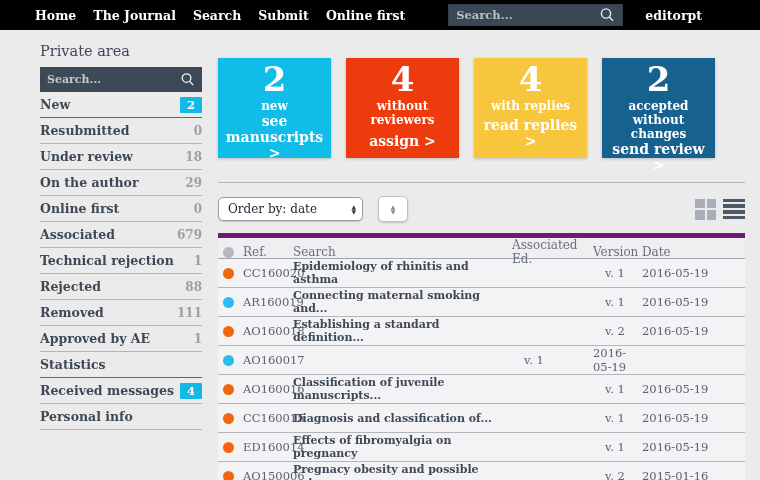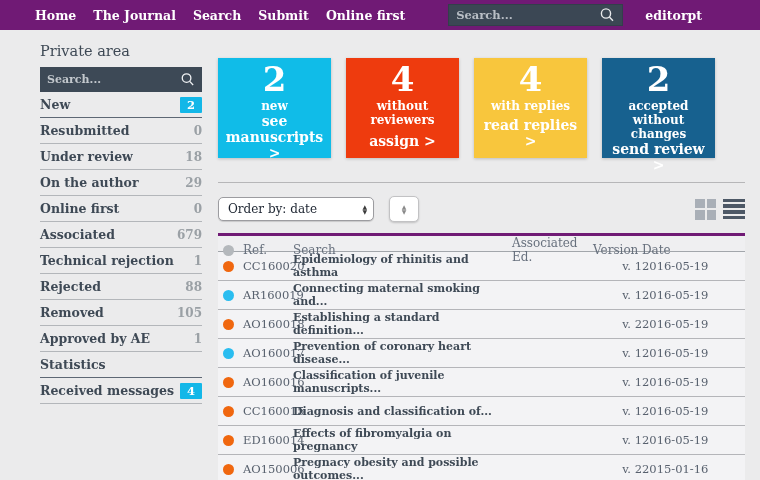--- a/index.html
+++ b/index.html
@@ -1,21 +1,21 @@
 <!DOCTYPE html>
 <html><head>
 <meta charset="utf-8">
 <style>
   * { margin:0; padding:0; box-sizing:border-box; }
   html,body { width:760px; height:480px; overflow:hidden; }
   body { font-family:"DejaVu Serif", serif; background:#ebebec; }
   .page { width:760px; height:480px; overflow:hidden; position:relative; }
 
   
-  .navbar { height:30px; background:#701a75; display:flex; align-items:center; padding-left:35px; }
+  .navbar { height:30px; background:#000000; display:flex; align-items:center; padding-left:35px; }
   .nav-item { color:#fff; font-size:12.5px; font-weight:bold; margin-right:17px; cursor:pointer; white-space:nowrap; }
   .nav-search { width:175px; height:22px; background:#3b4754; border:1px solid #333f4b; display:flex; align-items:center; margin-left:26px; padding:0 7px; }
   .nav-search .ph { color:#b9bfc6; font-size:11.5px; font-weight:bold; flex:1; }
   .nav-user { color:#fff; font-size:12.5px; font-weight:bold; margin-left:auto; margin-right:58px; }
 
   .content { display:flex; }
 
   
   .sidebar { width:202px; padding-left:40px; flex:none; }
   .side-title { color:#3e4955; font-size:14.5px; margin-top:13px; }
@@ -33,44 +33,44 @@
   .main { width:527px; margin-left:16px; }
   .cards { display:flex; gap:15px; margin-top:28px; }
   .card { width:113px; height:100px; color:#fff; display:flex; flex-direction:column; align-items:center; text-align:center; padding:2px 4px 9px; box-shadow:0 1px 3px rgba(0,0,0,.2); cursor:pointer; }
   .card .num { font-size:34px; font-weight:bold; line-height:38px; }
   .card .cap { font-size:12px; font-weight:bold; line-height:14px; margin-top:1px; }
   .card .act { margin-top:auto; font-size:14px; font-weight:bold; cursor:pointer; }
 
   .rule { border:none; border-top:1px solid #b6b6b8; margin-top:24px; }
 
   .toolbar { display:flex; align-items:center; margin-top:12px; height:28px; }
-  .select { width:156px; height:24px; background:#fff; border:1px solid #9c9ca0; border-radius:5px; display:flex; align-items:center; padding:0 6px 0 9px; box-shadow:0 1px 1px rgba(0,0,0,.15); cursor:pointer; }
+  .select { width:145px; height:24px; background:#fff; border:1px solid #9c9ca0; border-radius:5px; display:flex; align-items:center; padding:0 6px 0 9px; box-shadow:0 1px 1px rgba(0,0,0,.15); cursor:pointer; }
   .select .sel-txt { font-size:12px; color:#1c2430; flex:1; }
   .arrows { display:flex; flex-direction:column; align-items:center; color:#3a3a3a; }
   .arrows i { font-style:normal; font-size:6px; line-height:5px; }
   .mini-select { width:30px; height:26px; background:#fff; border:1px solid #c2c2c4; border-radius:5px; margin-left:15px; display:flex; align-items:center; justify-content:center; box-shadow:0 1px 2px rgba(0,0,0,.18); cursor:pointer; }
   .mini-select .arrows { color:#8a8a8a; }
   .view-icons { margin-left:auto; display:flex; align-items:center; gap:7px; }
   .grid-icon { width:21px; height:21px; display:grid; grid-template-columns:1fr 1fr; gap:2px; cursor:pointer; }
   .grid-icon span { background:#a9afb7; }
   .list-icon { width:22px; height:21px; display:flex; flex-direction:column; justify-content:space-between; cursor:pointer; }
   .list-icon span { height:3.5px; background:#4d5866; }
 
   
   .table { margin-top:10px; }
   .t-row { display:grid; grid-template-columns:25px 50px 219px 81px 49px 1fr; align-items:center; background:#f3f3f5; border-bottom:1px solid #b4b5b9; height:29px; cursor:pointer; }
-  .t-head { height:19px; background:#efeff1; border-top:3px solid #701a75; border-bottom:1px solid #a2a6ab; cursor:default; }
+  .t-head { height:26px; background:#efeff1; border-top:5px solid #701a75; border-bottom:1px solid #a2a6ab; cursor:default; }
   .t-head .hcell { color:#67707d; font-size:12px; }
   .cell { font-size:11.5px; color:#58616e; }
   .cell.title { font-weight:bold; color:#3e4955; font-size:11px; }
   .dot { width:11px; height:11px; border-radius:50%; margin-left:5px; display:block; }
   .dot[data-variant="gray"]   { background:#b4b8bc; }
   .dot[data-variant="orange"] { background:#f0670f; }
   .dot[data-variant="cyan"]   { background:#2abdf0; }
-  .ver { padding-left:12px;text-align:right; }
+  .ver { padding-left:12px; }
 
   .sicon { flex:none; }
 </style>
 </head>
 <body>
 
 <div class="page">
 
   <div class="navbar">
     <div style="display:flex;">
@@ -144,38 +144,42 @@
             <span class="count" data-variant="plain">1</span>
           </div>
 
           <div class="side-item" data-sep="light">
             <span class="lbl">Rejected</span>
             <span class="count" data-variant="plain">88</span>
           </div>
 
           <div class="side-item" data-sep="light">
             <span class="lbl">Removed</span>
-            <span class="count" data-variant="plain">105</span>
+            <span class="count" data-variant="plain">111</span>
           </div>
 
           <div class="side-item" data-sep="light">
             <span class="lbl">Approved by AE</span>
             <span class="count" data-variant="plain">1</span>
           </div>
 
           <div class="side-item" data-sep="dark">
             <span class="lbl">Statistics</span>
 
           </div>
 
           <div class="side-item" data-sep="light">
             <span class="lbl">Received messages</span>
             <span class="count" data-variant="badge">4</span>
           </div>
 
+          <div class="side-item" data-sep="light">
+            <span class="lbl">Personal info</span>
+
+          </div>
         </div>
     </div>
 
     <div class="main">
 
       <div class="cards">
 
           <div class="card" style="background: rgb(16, 188, 232);">
             <span class="num">2</span>
             <span class="cap">new</span>
@@ -267,21 +271,20 @@
               <span class="cell">AO160018</span>
               <span class="cell title">Establishing a standard definition...</span>
               <span class="cell"></span>
               <span class="cell ver">v. 2</span>
               <span class="cell">2016-05-19</span>
             </div>
 
             <div class="t-row">
               <span class="dot" data-variant="cyan"></span>
               <span class="cell">AO160017</span>
-              <span class="cell title">Prevention of coronary heart disease...</span>
               <span class="cell"></span>
               <span class="cell ver">v. 1</span>
               <span class="cell">2016-05-19</span>
             </div>
 
             <div class="t-row">
               <span class="dot" data-variant="orange"></span>
               <span class="cell">AO160016</span>
               <span class="cell title">Classification of juvenile manuscripts...</span>
               <span class="cell"></span>

